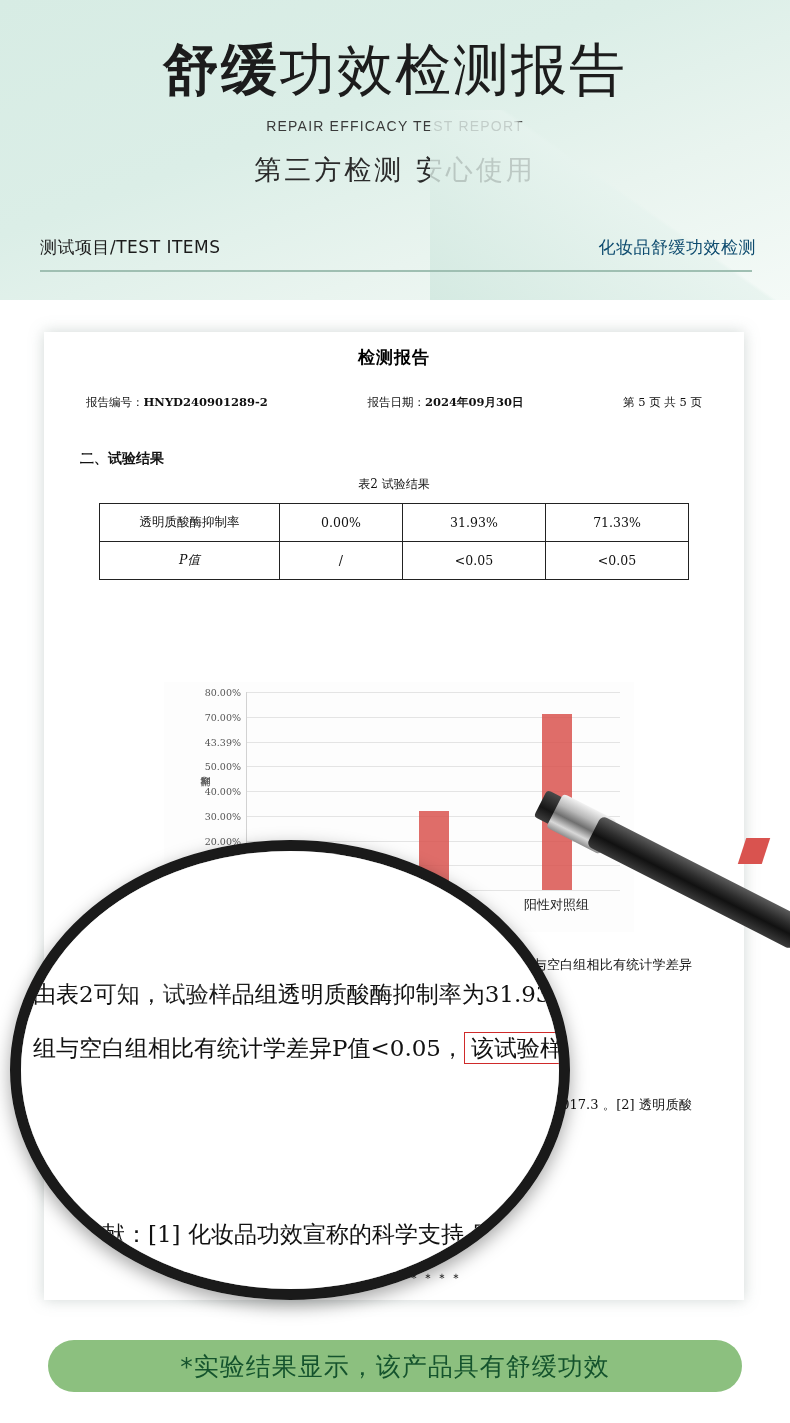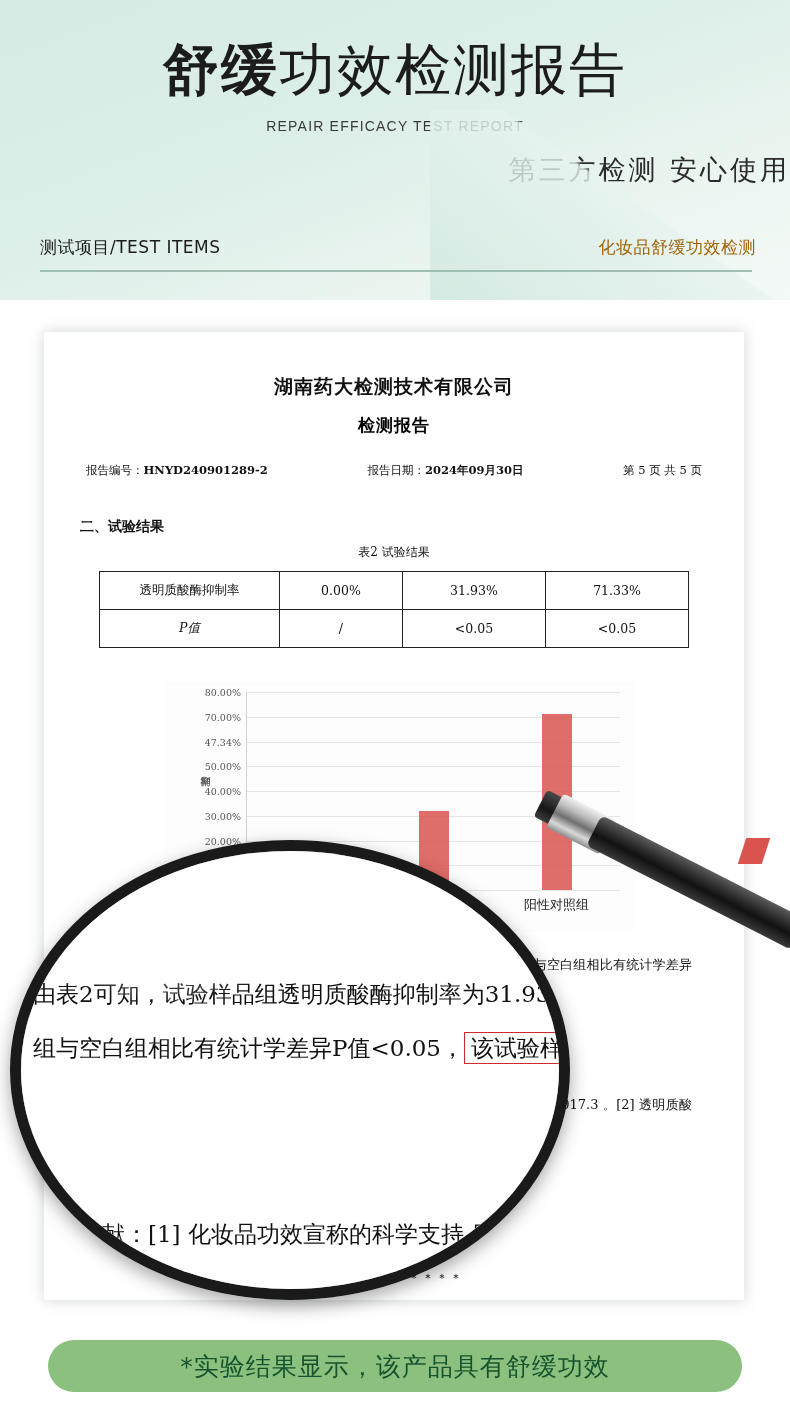--- a/index.html
+++ b/index.html
@@ -28,35 +28,35 @@
     font-size:56px; line-height:1.15; letter-spacing:2px; color:#1c1c1c;
     font-family:"DejaVu Sans", sans-serif;
   }
   .title-main .strong { font-weight:bold; }
   .title-main .light { font-weight:500; }
   .title-en {
     position:absolute; top:118px; left:0; width:790px; text-align:center;
     font-size:14px; letter-spacing:1.2px; color:#3a3a3a;
   }
   .title-sub {
-    position:absolute; top:152px; left:0; width:790px; text-align:right;
+    position:absolute; top:152px; left:0; width:790px; text-align:center;
     font-size:27px; color:#2b2b2b; letter-spacing:3px;
     font-family:"DejaVu Sans", sans-serif;
   }
 
   
   .section-row {
     position:absolute; top:236px; left:0; width:790px; height:44px;
   }
   .section-left {
     position:absolute; left:40px; top:0; font-size:17px; color:#1b1b1b;
     font-family:"DejaVu Sans", sans-serif; letter-spacing:.5px;
   }
   .section-right {
-    position:absolute; right:34px; top:0; font-size:17px; color:#a16207;
+    position:absolute; right:34px; top:0; font-size:17px; color:#0c4a6e;
     font-family:"DejaVu Sans", sans-serif; letter-spacing:.5px;
   }
   .rule {
     position:absolute; left:40px; top:34px; width:712px; height:2px; background:#9fbfb2;
   }
 
   
   .sheet {
     position:absolute; left:44px; top:332px; width:700px; height:968px;
     background:#ffffff;
@@ -212,21 +212,20 @@
   <div class="title-sub">第三方检测  安心使用</div>
 </div>
 
 <div class="section-row">
   <div class="section-left">测试项目/TEST ITEMS</div>
   <div class="section-right">化妆品舒缓功效检测</div>
   <div class="rule"></div>
 </div>
 
 <div class="sheet">
-  <div class="doc-title">湖南药大检测技术有限公司</div>
   <div class="doc-title2">检测报告</div>
 
   <div class="meta">
     <span><span>报告编号：</span><b>HNYD240901289-2</b></span>
     <span><span>报告日期：</span><b>2024年09月30日</b></span>
     <span>第 5 页 共 5 页</span>
   </div>
 
   <div class="sect-h">二、试验结果</div>
   <div class="tbl-cap">表2 试验结果</div>
@@ -256,21 +255,21 @@
       <div class="gl" style="top:25%"></div>
       <div class="gl" style="top:37.5%"></div>
       <div class="gl" style="top:50%"></div>
       <div class="gl" style="top:62.5%"></div>
       <div class="gl" style="top:75%"></div>
       <div class="gl" style="top:87.5%"></div>
       <div class="gl" style="top:100%"></div>
 
       <div class="ylab" style="top:0%">80.00%</div>
       <div class="ylab" style="top:12.5%">70.00%</div>
-      <div class="ylab" style="top:25%">47.34%</div>
+      <div class="ylab" style="top:25%">43.39%</div>
       <div class="ylab" style="top:37.5%">50.00%</div>
       <div class="ylab" style="top:50%">40.00%</div>
       <div class="ylab" style="top:62.5%">30.00%</div>
       <div class="ylab" style="top:75%">20.00%</div>
       <div class="ylab" style="top:87.5%">10.00%</div>
       <div class="ylab" style="top:100%">0.00%</div>
 
       <div class="bar" style="left:13%; height:0.6%"></div>
       <div class="bar" style="left:46%; height:40%"></div>
       <div class="bar" style="left:79%; height:89%"></div>

